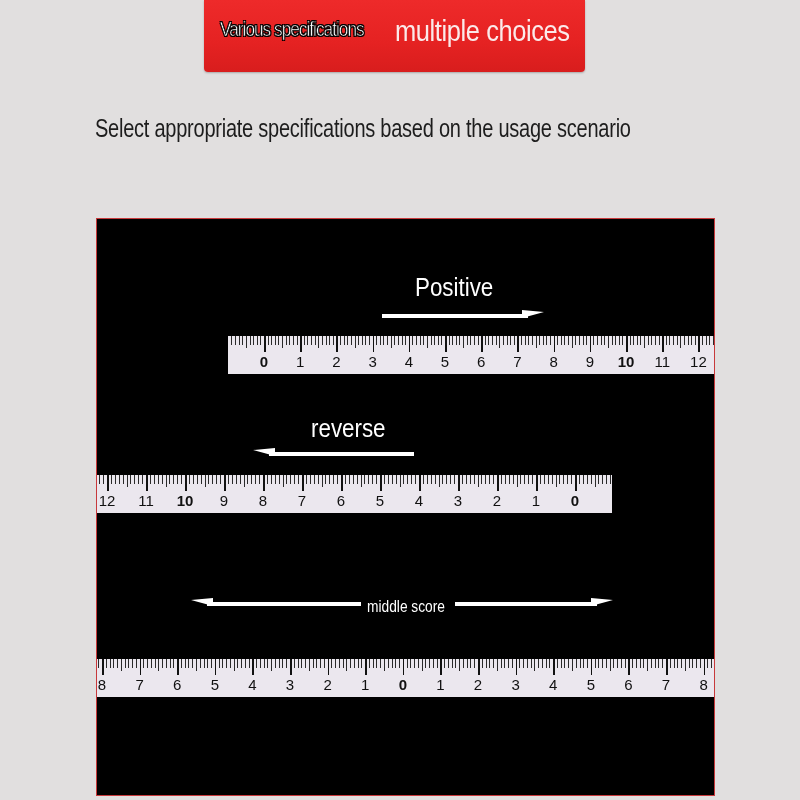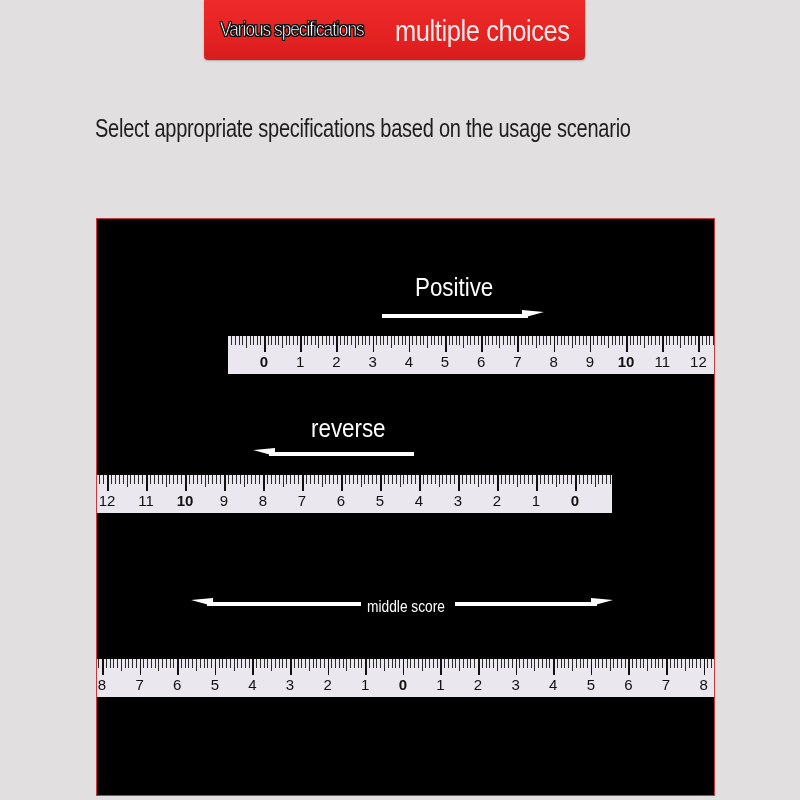--- a/index.html
+++ b/index.html
@@ -2,21 +2,21 @@
 <html><head>
   <meta charset="utf-8">
   <style>
     html, body { margin: 0; padding: 0; }
     body {
       width: 800px; height: 800px; position: relative; overflow: hidden;
       background: #e1dfdf;
       font-family: "Liberation Sans", sans-serif;
     }
     .banner {
-      position: absolute; left: 204px; top: 0; width: 381px; height: 60px;
+      position: absolute; left: 204px; top: 0; width: 381px; height: 72px;
       border-radius: 0 0 4px 4px;
       background: linear-gradient(180deg, #ee2a2a 0%, #e52222 60%, #d81d1d 100%);
       box-shadow: 0 1px 2px rgba(0,0,0,0.25);
     }
     .banner-left {
       position: absolute; left: 16px; top: 17px;
       font-size: 21px; color: #fff; letter-spacing: -1.2px;
       transform: scaleX(0.82); transform-origin: left center;
       -webkit-text-stroke: 0.6px #000;
       text-shadow: 1px 1px 0 #000, -1px -1px 0 #000, 1px -1px 0 #000, -1px 1px 0 #000;

